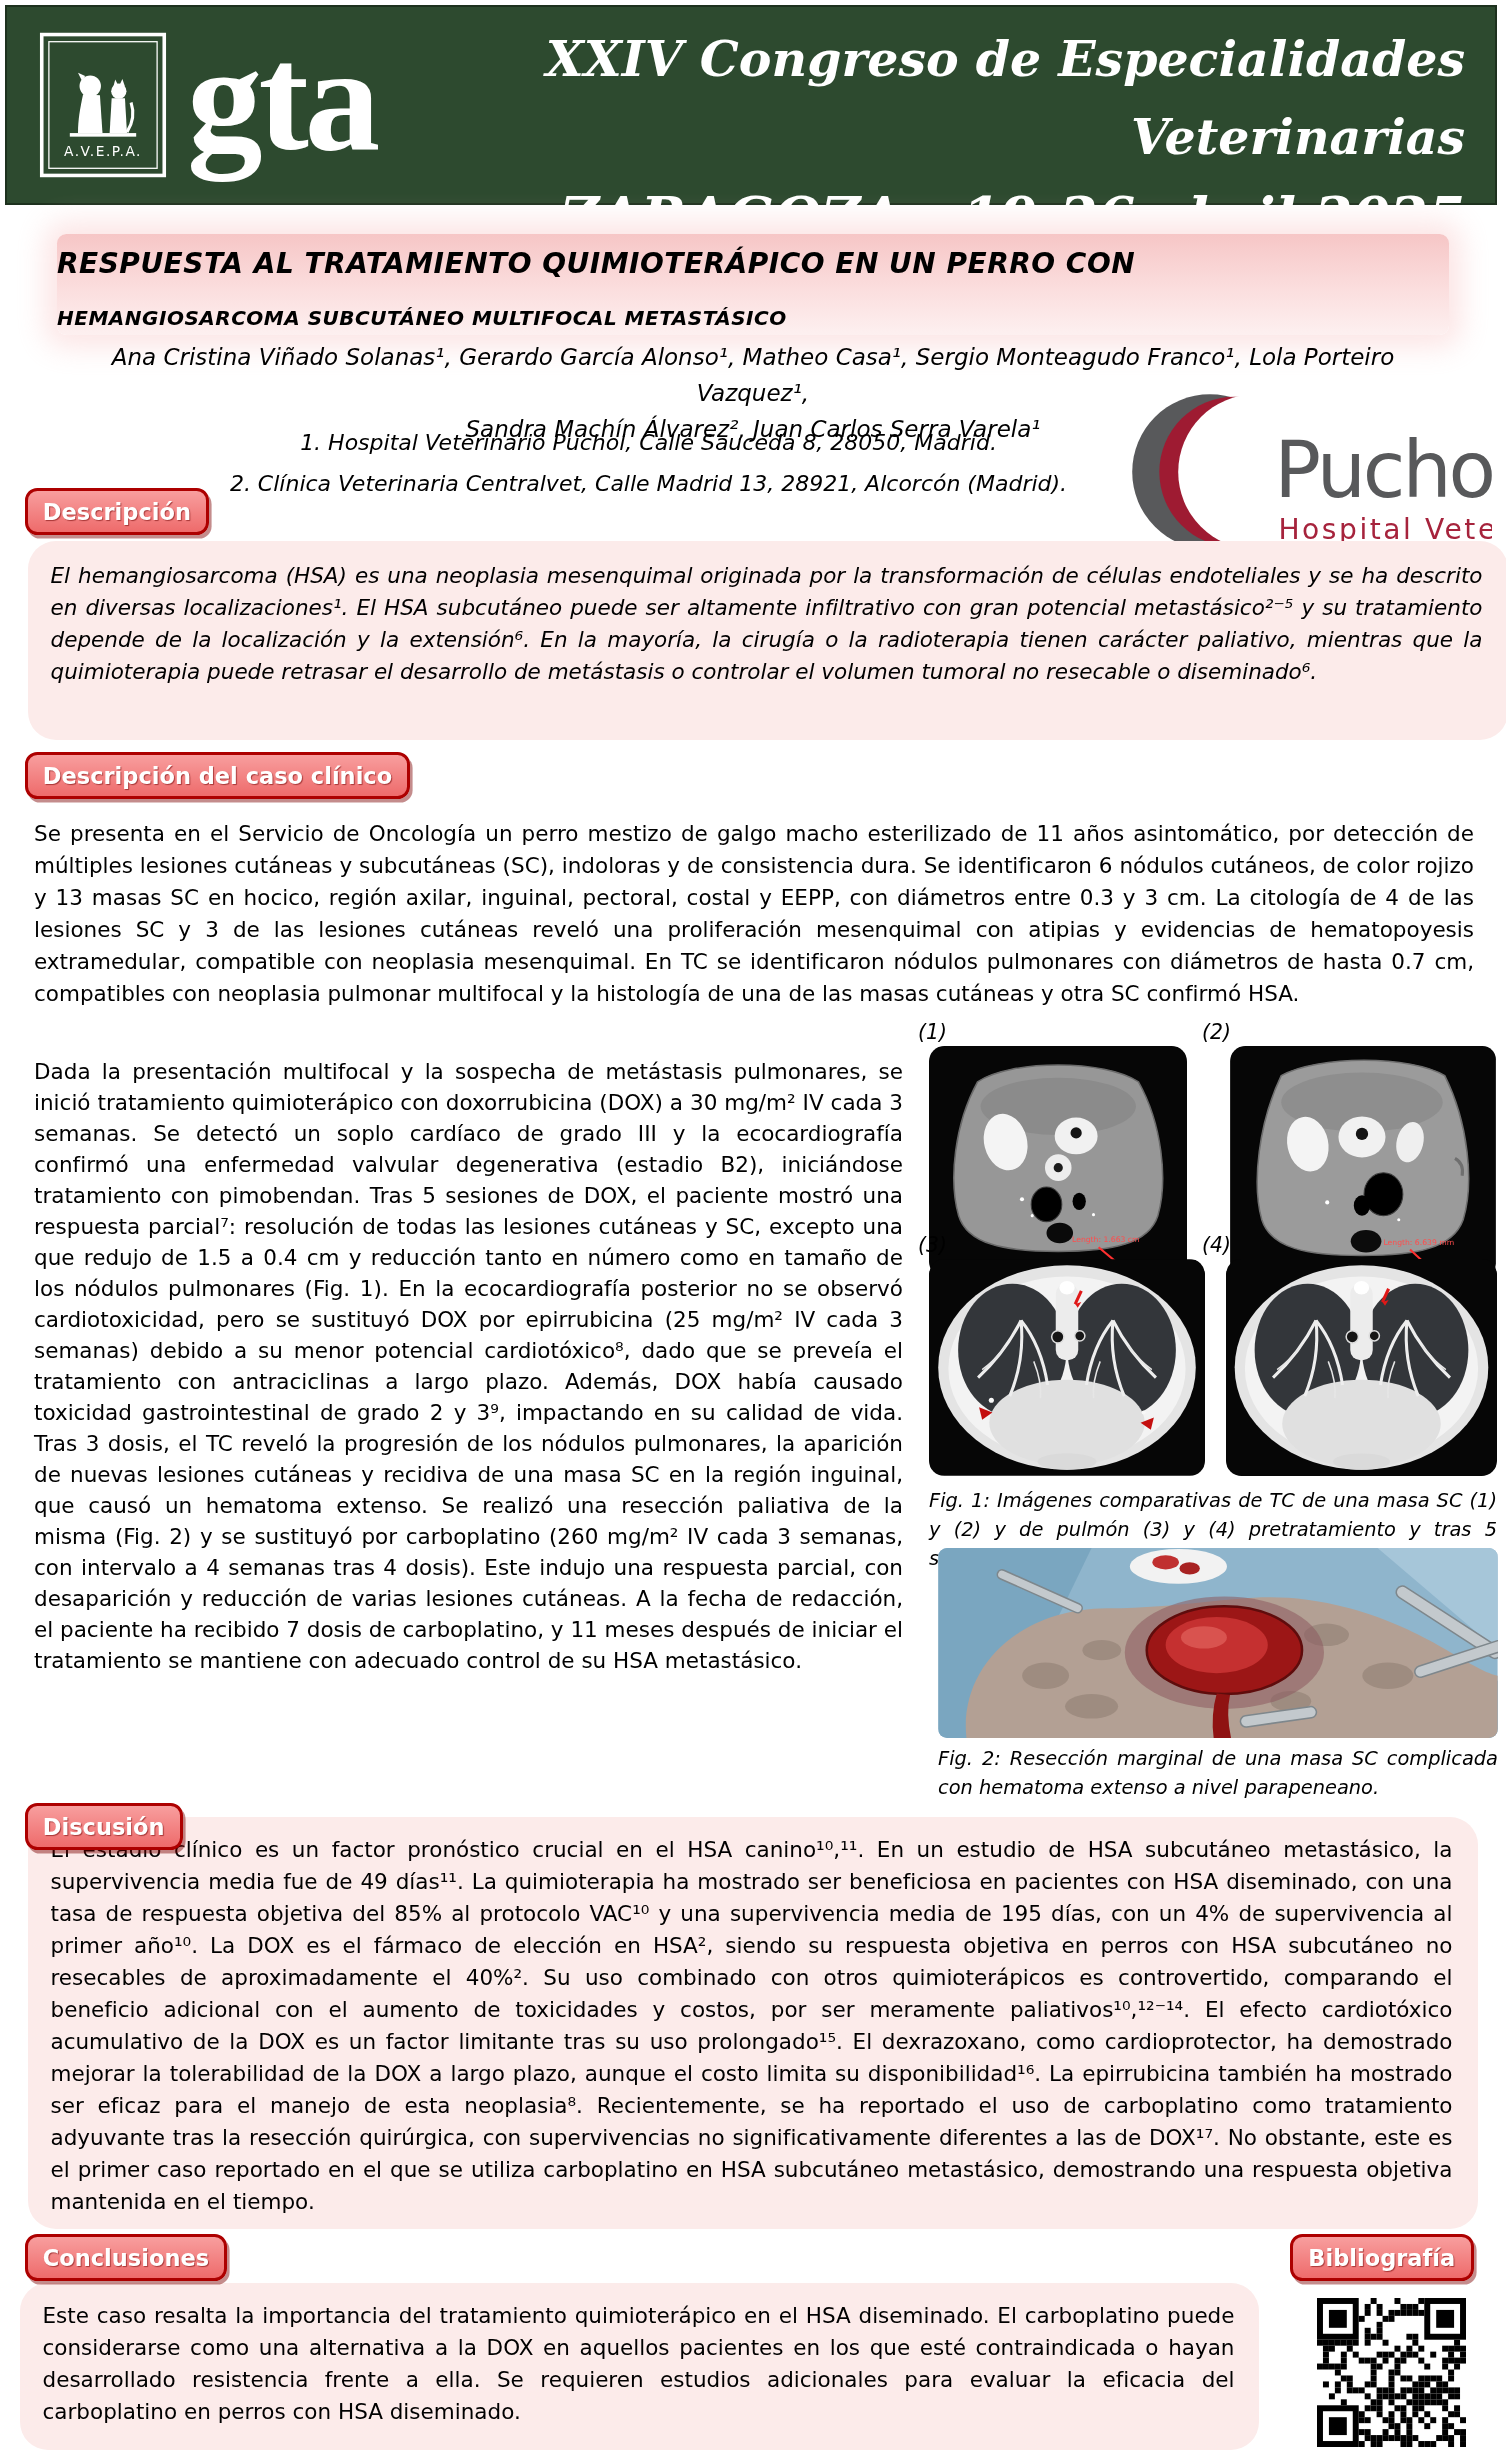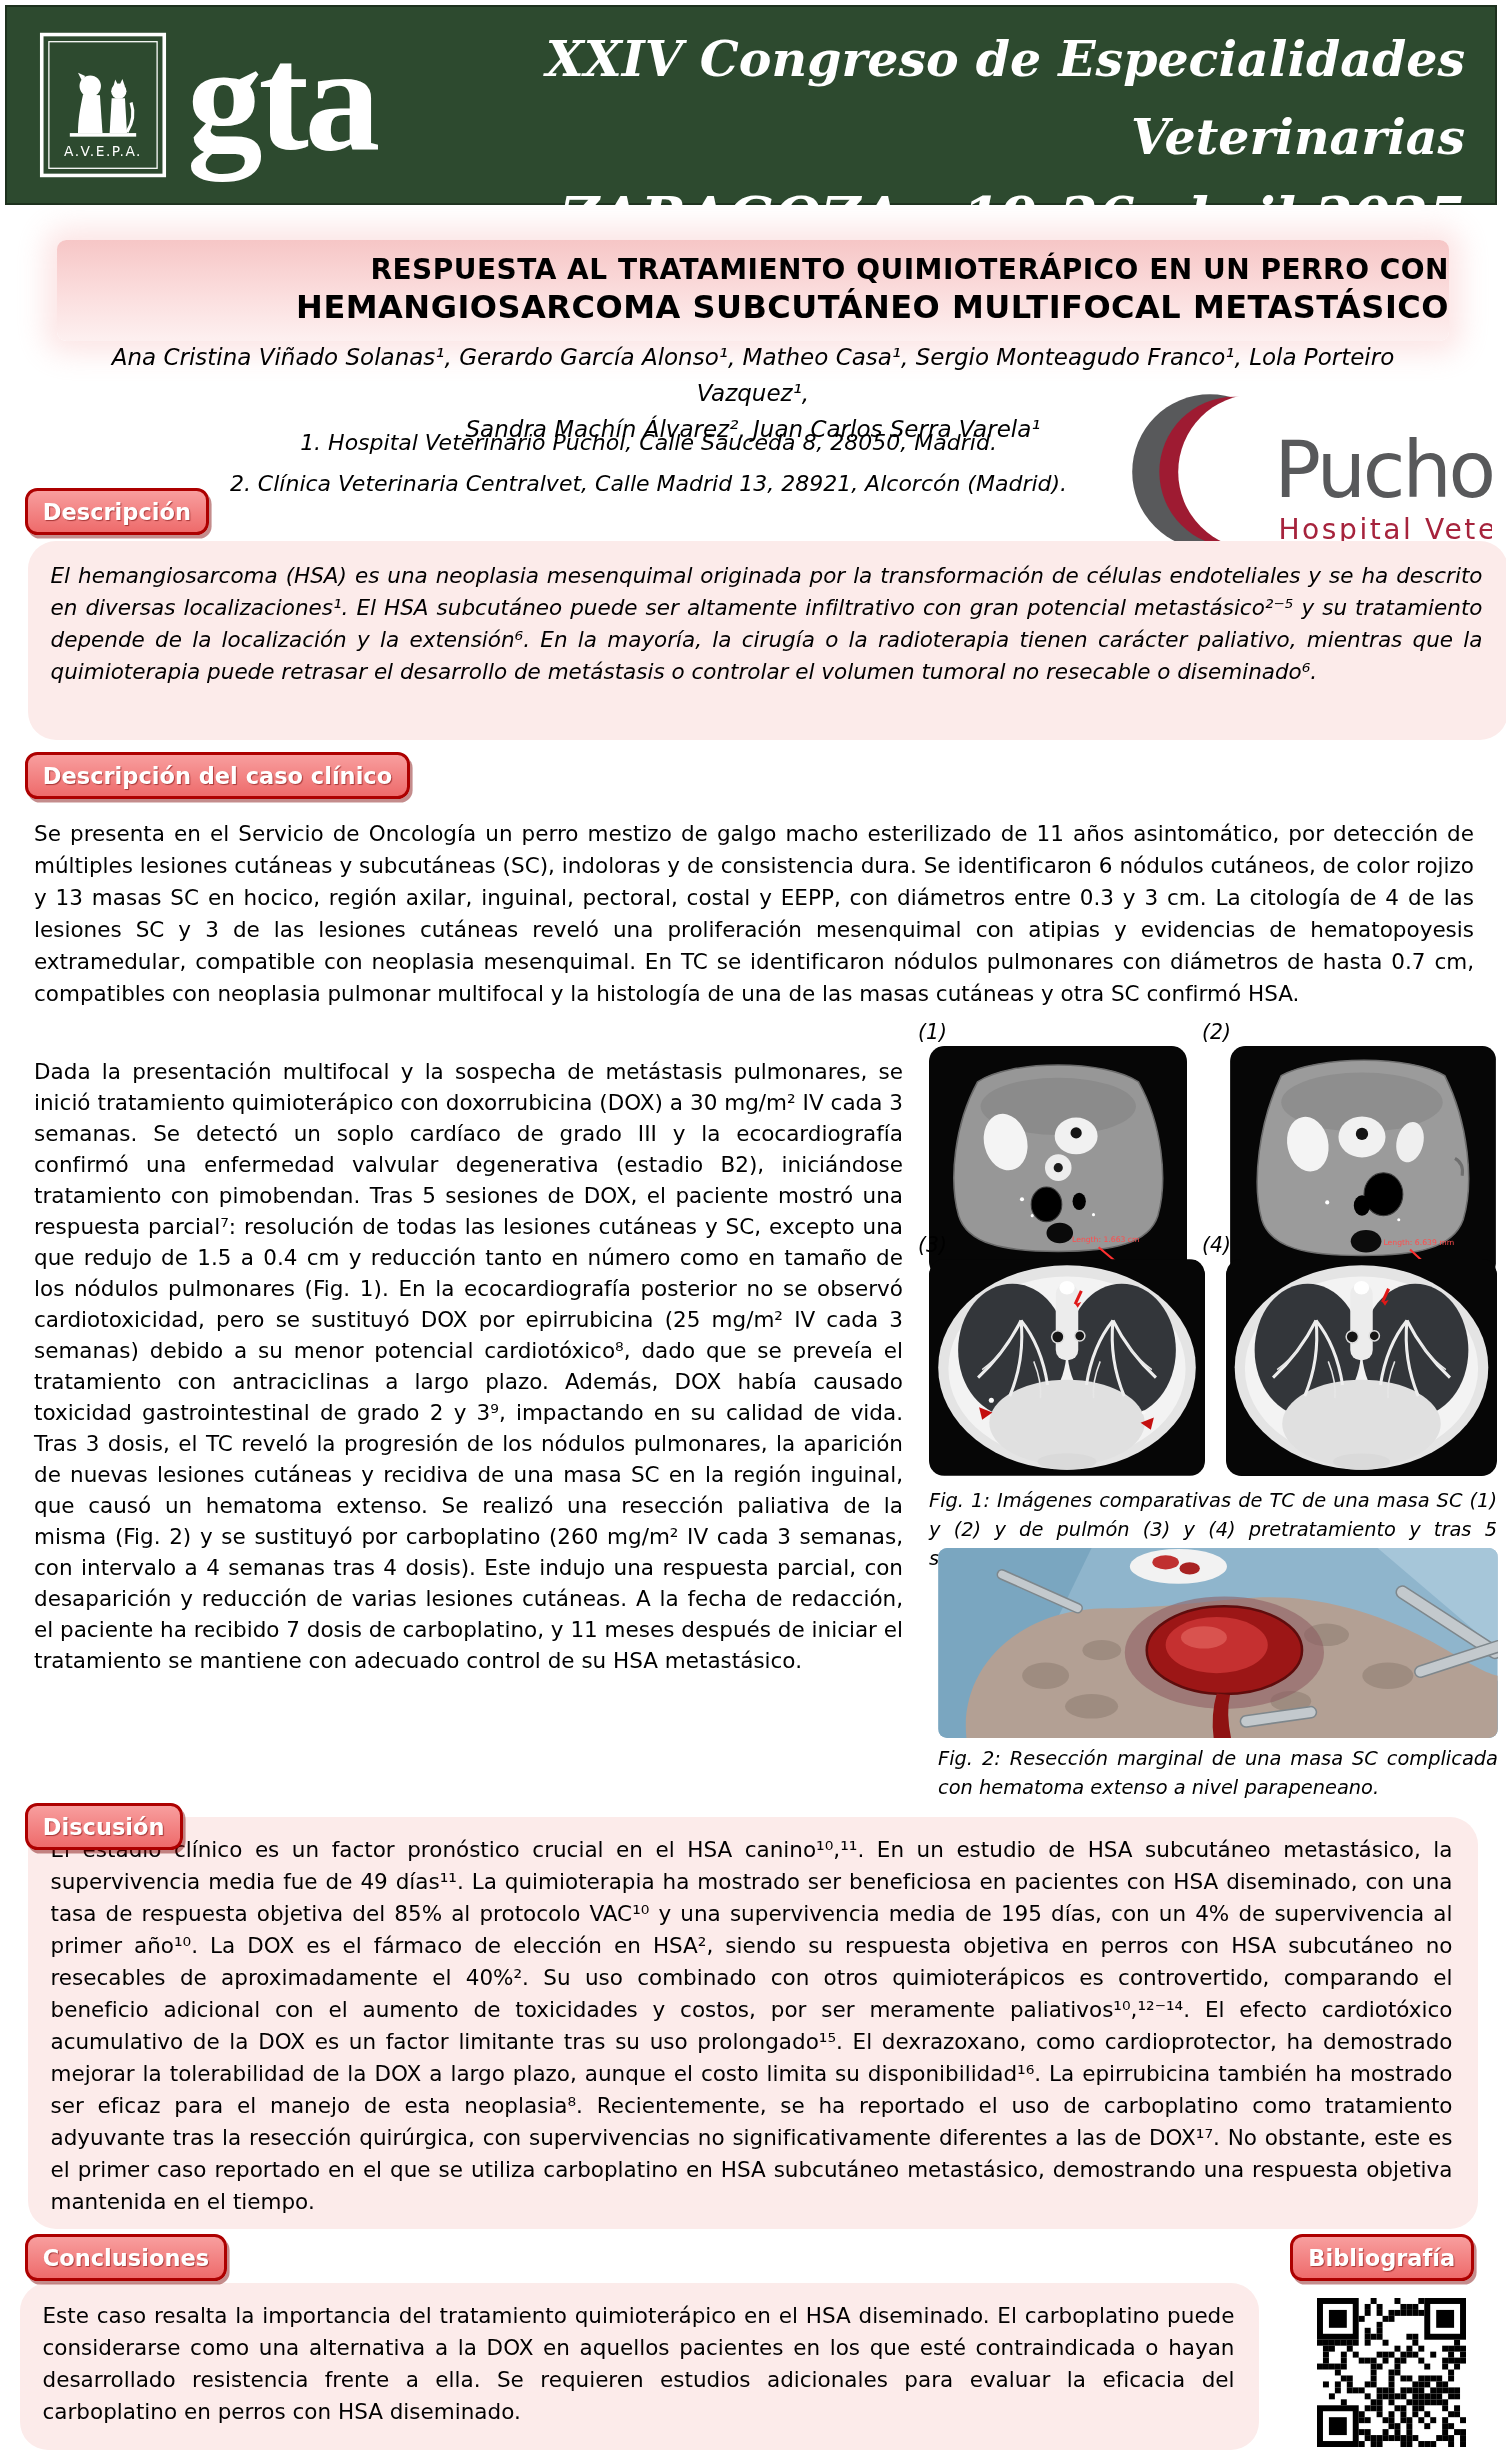--- a/index.html
+++ b/index.html
@@ -11,25 +11,25 @@
           background:#2d4a2f;border:2px solid #1d311e;box-sizing:border-box;}
   .avepa-wrap{position:absolute;left:32px;top:24.5px;width:128px;height:146px;}
   .gta{position:absolute;left:180px;top:-19.4px;font-family:"Liberation Serif","DejaVu Serif",serif;
        font-weight:bold;color:#fff;font-size:151px;line-height:220px;letter-spacing:-4.1px;}
   .congress{position:absolute;right:30px;top:13.3px;width:996px;text-align:right;color:#fff;
             font-family:"DejaVu Serif",serif;font-style:italic;font-weight:bold;}
   .congress .l1{font-size:49px;line-height:78px;}
   .congress .l2{font-size:54px;line-height:83px;}
 
   
-  .title-box{position:absolute;left:57px;top:240px;width:1392px;height:101px;border-radius:9.2px;
+  .title-box{position:absolute;left:57px;top:234px;width:1392px;height:101px;border-radius:9.2px;
              background:linear-gradient(180deg,#f6c6c6 0%,#fbdede 55%,#fdf0f0 100%);
-             box-shadow:0 0 28px 11.2px rgba(248,198,198,.45);text-align:right;}
+             box-shadow:0 0 28px 11.2px rgba(248,198,198,.45);text-align:left;font-style:italic;}
   .title-box .t1{padding-top:13.3px;font-size:28px;font-weight:bold;letter-spacing:0.5px;}
-  .title-box .t2{margin-top:2px;font-size:32px;font-weight:bold;letter-spacing:0.5px;}
+  .title-box .t2{margin-top:26px;font-size:20px;font-weight:bold;letter-spacing:0.5px;}
 
   
   .authors{position:absolute;left:61px;top:339px;width:1384px;text-align:center;
            font-style:italic;font-size:23px;line-height:36px;}
   .affils{position:absolute;left:66px;top:422px;width:1165px;text-align:center;
           font-style:italic;font-size:22px;line-height:41px;}
 
   
   .puchol{position:absolute;left:1122px;top:386px;width:370px;height:180px;}
 

